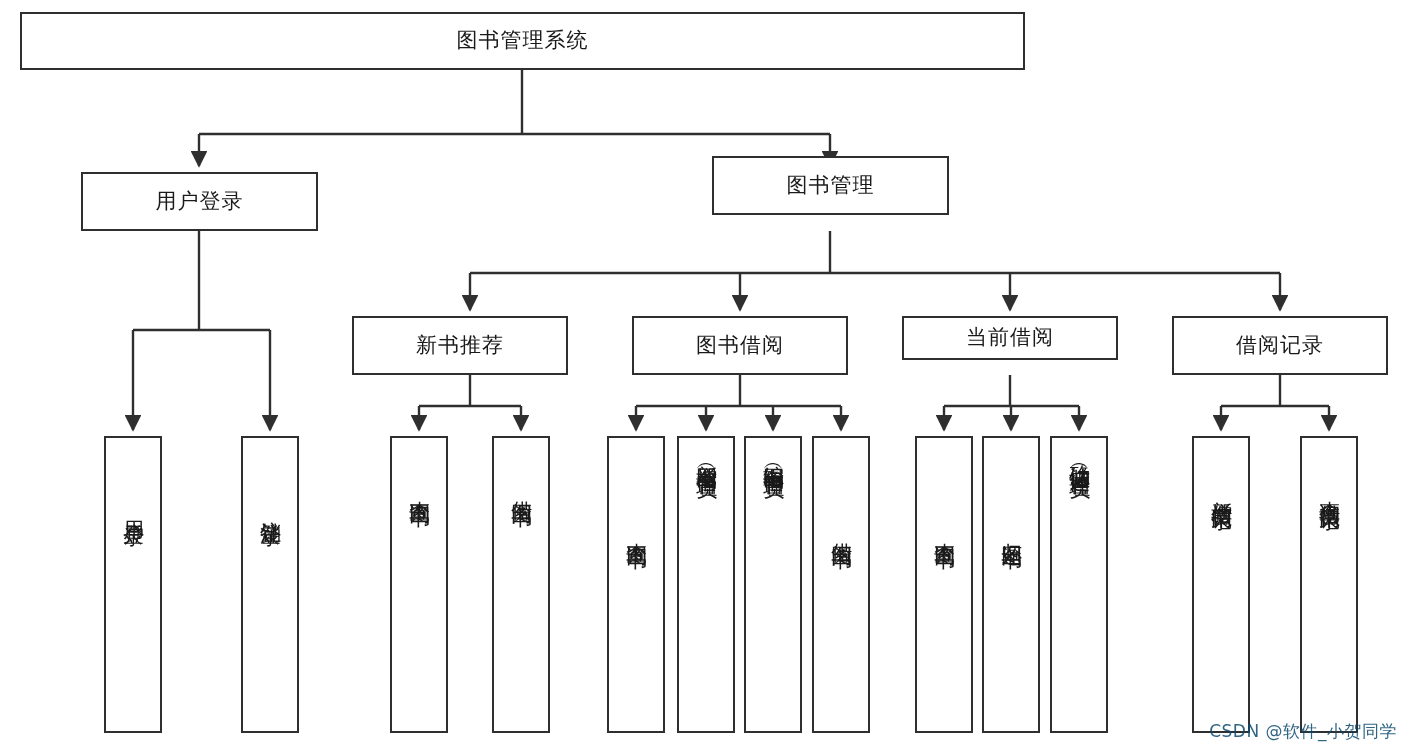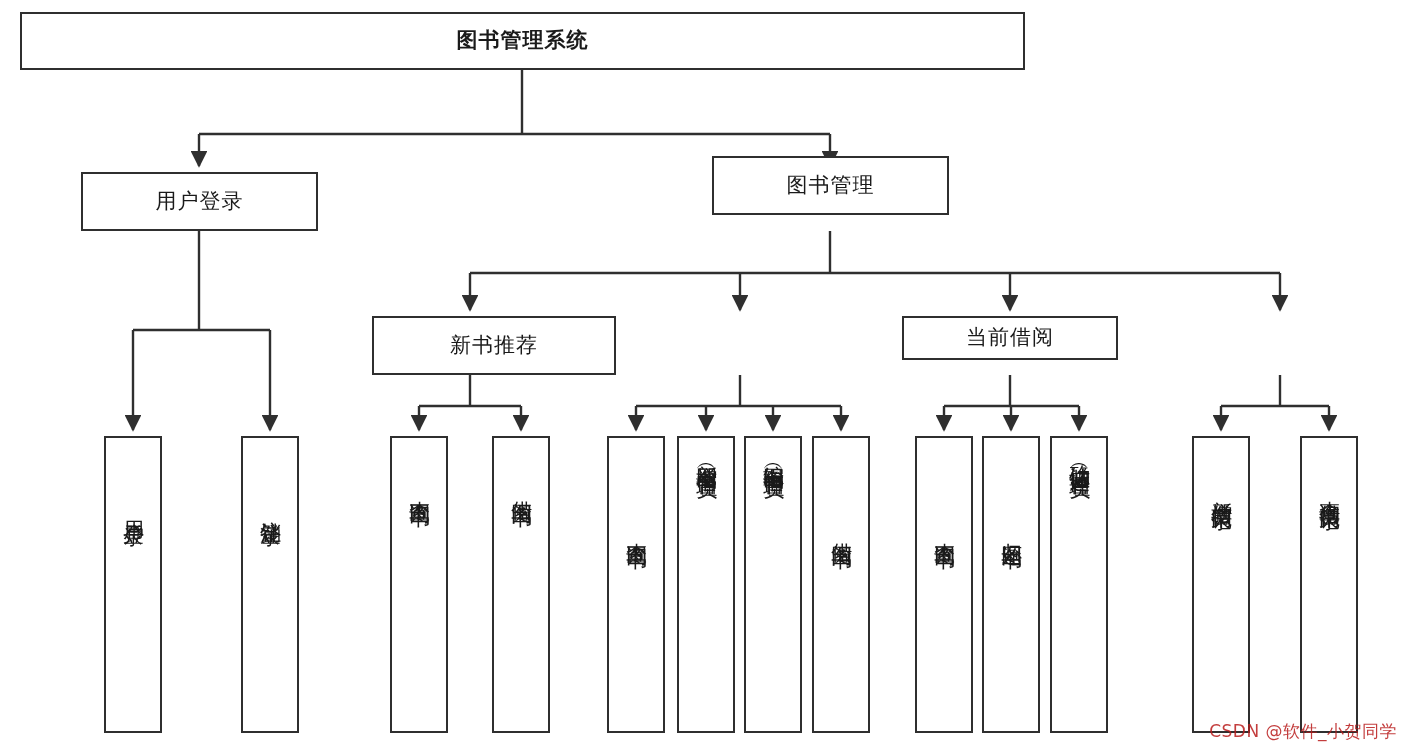--- a/index.html
+++ b/index.html
@@ -70,21 +70,21 @@
     margin-top: 40px;
   }
   .node.v.topal .lbl {
     margin-top: 4px;
   }
   #watermark {
     position: absolute;
     right: 8px;
     bottom: 4px;
     font-size: 17px;
-    color: #b91c1c;
+    color: #0c4a6e;
     letter-spacing: 0.5px;
     white-space: nowrap;
     opacity: 0.85;
   }
 </style>
 </head>
 <body>
 
 <div id="canvas">
 
@@ -133,41 +133,47 @@
       <path d="M 1011 406 L 1011 430" marker-end="url(#arrow)"></path>
       <path d="M 1079 406 L 1079 430" marker-end="url(#arrow)"></path>
 
       <path d="M 1280 375 L 1280 406"></path>
       <path d="M 1221 406 L 1329 406"></path>
       <path d="M 1221 406 L 1221 430" marker-end="url(#arrow)"></path>
       <path d="M 1329 406 L 1329 430" marker-end="url(#arrow)"></path>
     </g>
   </svg>
 
-  <div class="node h" style="left:20px; top:12px; width:1005px; height:58px;font-weight:bold;">
+  <div class="node h" style="left:20px; top:12px; width:1005px; height:58px;">
     <span class="lbl">图书管理系统</span>
   </div>
 
   <div class="node h" style="left:81px; top:172px; width:237px; height:59px;">
     <span class="lbl">用户登录</span>
   </div>
 
   <div class="node h" style="left:712px; top:156px; width:237px; height:59px;">
     <span class="lbl">图书管理</span>
   </div>
 
-  <div class="node h" style="left:372px; top:316px; width:244px; height:59px;">
+  <div class="node h" style="left:352px; top:316px; width:216px; height:59px;">
     <span class="lbl">新书推荐</span>
   </div>
 
+  <div class="node h" style="left:632px; top:316px; width:216px; height:59px;">
+    <span class="lbl">图书借阅</span>
+  </div>
 
   <div class="node h" style="left:902px; top:316px; width:216px; height:44px;">
     <span class="lbl">当前借阅</span>
   </div>
 
+  <div class="node h" style="left:1172px; top:316px; width:216px; height:59px;">
+    <span class="lbl">借阅记录</span>
+  </div>
 
   <div class="node v mid" style="left:104px; top:436px; width:58px; height:297px;">
     <span class="lbl">用户登录</span>
   </div>
 
   <div class="node v mid" style="left:241px; top:436px; width:58px; height:297px;">
     <span class="lbl">注销登录</span>
   </div>
 
   <div class="node v mid3" style="left:390px; top:436px; width:58px; height:297px;">

